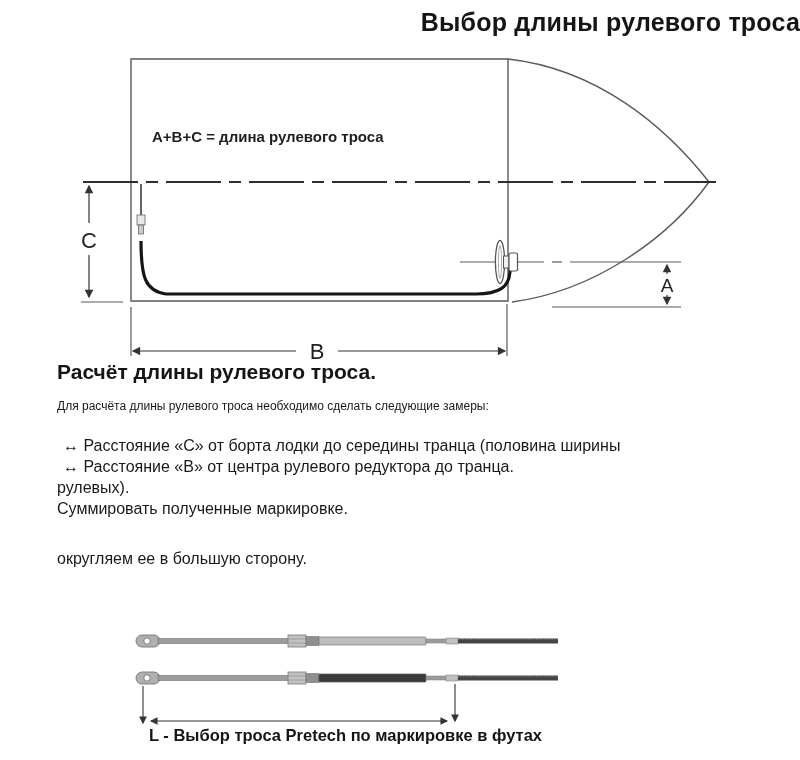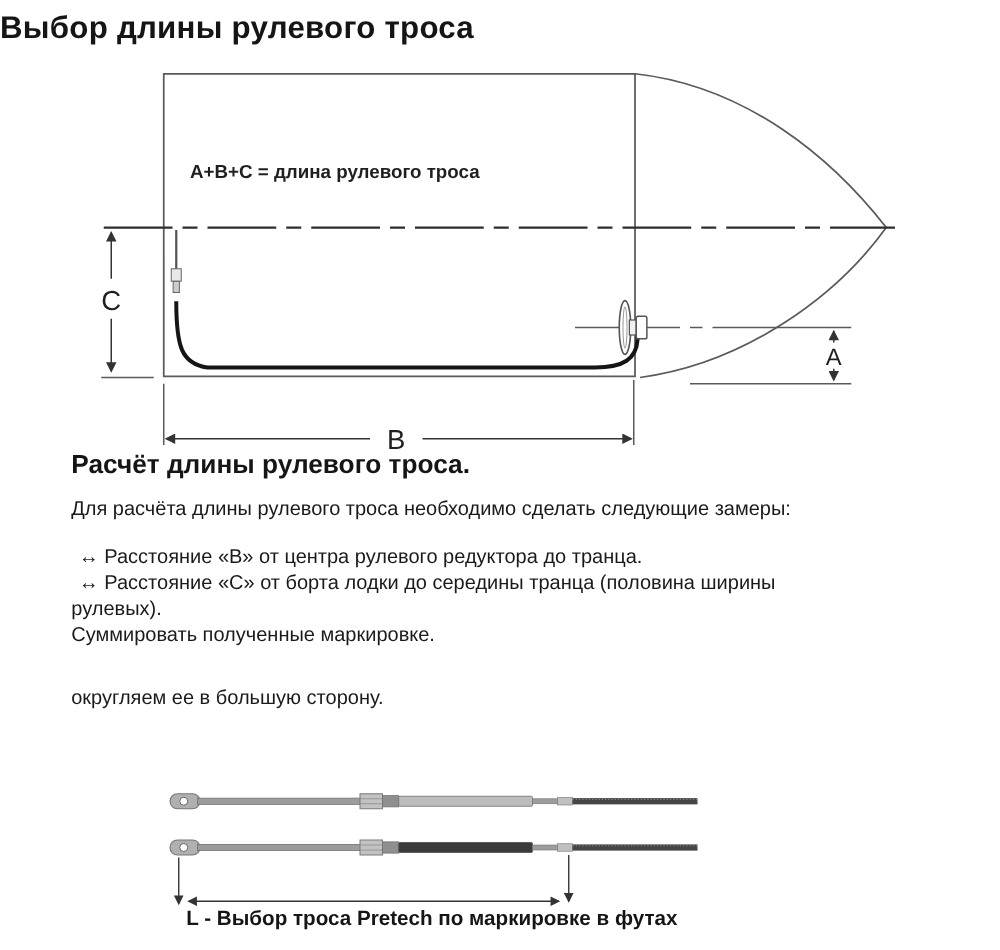--- a/index.html
+++ b/index.html
@@ -1,30 +1,30 @@
 <!DOCTYPE html>
 <html><head>
 <meta charset="utf-8">
 <style>
   html,body{margin:0;padding:0;}
   body{
     width:800px;height:760px;position:relative;background:#ffffff;
     font-family:"Liberation Sans", sans-serif;color:#111;overflow:hidden;
   }
   .page-title{
-    position:absolute;top:8px;left:0;width:800px;text-align:left;
+    position:absolute;top:8px;left:0;width:800px;text-align:right;
     font-size:25px;font-weight:bold;letter-spacing:0.2px;color:#151515;
   }
   .svg-abs{position:absolute;left:0;}
   #boat-svg{top:45px;}
   #cable-svg{top:620px;}
   .section-heading{
     position:absolute;left:57px;top:360px;font-size:21px;font-weight:bold;color:#151515;
   }
-  .intro-text{position:absolute;left:57px;top:399px;font-size:16px;color:#1a1a1a;}
+  .intro-text{position:absolute;left:57px;top:399px;font-size:12px;color:#1a1a1a;}
   .list-block{position:absolute;left:57px;top:436px;font-size:16px;line-height:20.9px;color:#1a1a1a;}
   .list-block .arrow-line{padding-left:6px;}
   .conv-block{position:absolute;left:57px;top:549px;font-size:16px;line-height:20.9px;color:#1a1a1a;}
   .cable-caption{
     position:absolute;left:149px;top:726px;font-size:16.5px;font-weight:bold;color:#151515;
   }
   svg text{font-family:"Liberation Sans", sans-serif;fill:#1f1f1f;}
   .dim-label{font-size:22px;}
 </style>
 </head>
@@ -85,22 +85,22 @@
     <line x1="296" y1="306" x2="133" y2="306" marker-end="url(#arr)"></line>
     <line x1="338" y1="306" x2="505" y2="306" marker-end="url(#arr)"></line>
     <text x="317" y="314" text-anchor="middle" class="dim-label" stroke="none">B</text>
   </g>
 </svg>
 
 <div class="section-heading">Расчёт длины рулевого троса.</div>
 <div class="intro-text">Для расчёта длины рулевого троса необходимо сделать следующие замеры:</div>
 
 <div class="list-block">
+  <div class="arrow-line">↔ Расстояние «С» от борта лодки до середины транца (половина ширины</div>
   <div class="arrow-line">↔ Расстояние «В» от центра рулевого редуктора до транца.</div>
-  <div class="arrow-line">↔ Расстояние «С» от борта лодки до середины транца (половина ширины</div>
   <div>рулевых).</div>
   <div>Суммировать полученные маркировке.</div>
 </div>
 
 <div class="conv-block">
   <div>округляем ее в большую сторону.</div>
 </div>
 
 <svg id="cable-svg" class="svg-abs" width="800" height="120" viewBox="0 0 800 120">
   <defs>

